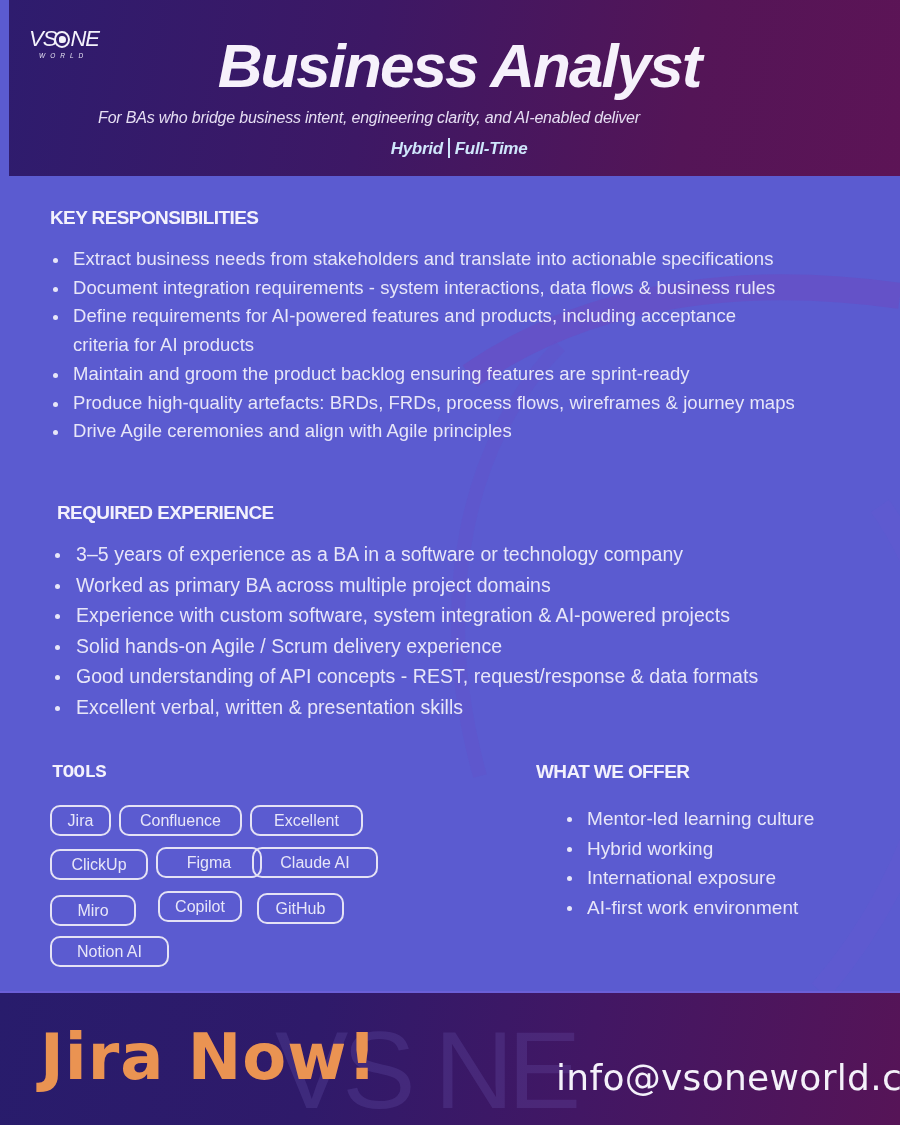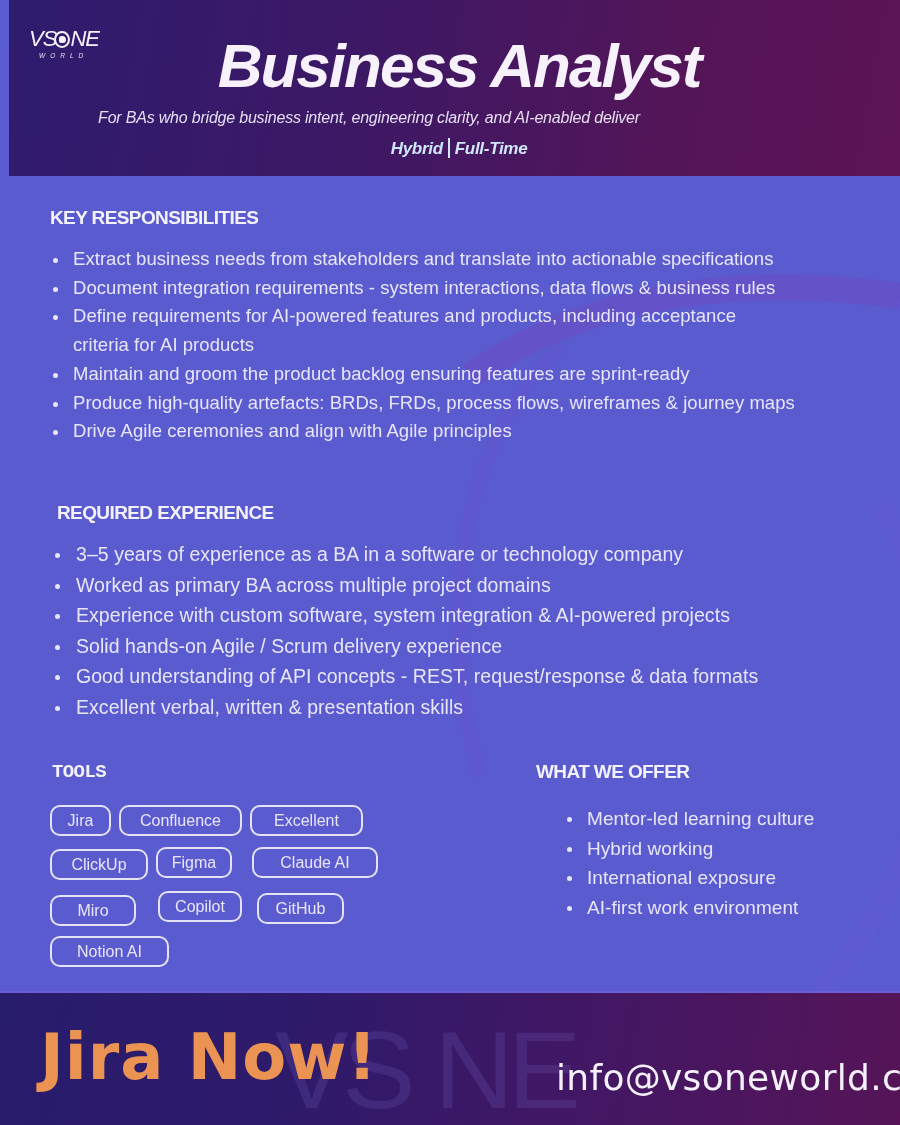--- a/index.html
+++ b/index.html
@@ -136,21 +136,21 @@
   <li>Solid hands-on Agile / Scrum delivery experience</li>
   <li>Good understanding of API concepts - REST, request/response &amp; data formats</li>
   <li>Excellent verbal, written &amp; presentation skills</li>
 </ul>
 
 <div class="section-title" style="left:52px; top:761px;font-family:Liberation Mono, monospace;">TOOLS</div>
 <div class="tool" style="left:50px; top:805px; width:61px;">Jira</div>
 <div class="tool" style="left:119px; top:805px; width:123px;">Confluence</div>
 <div class="tool" style="left:250px; top:805px; width:113px;">Excellent</div>
 <div class="tool" style="left:50px; top:849px; width:98px;">ClickUp</div>
-<div class="tool" style="left:156px; top:847px; width:76px;">Figma</div>
+<div class="tool" style="left:156px; top:847px; width:106px;">Figma</div>
 <div class="tool" style="left:252px; top:847px; width:126px;">Claude AI</div>
 <div class="tool" style="left:50px; top:895px; width:86px;">Miro</div>
 <div class="tool" style="left:158px; top:891px; width:84px;">Copilot</div>
 <div class="tool" style="left:257px; top:893px; width:87px;">GitHub</div>
 <div class="tool" style="left:50px; top:936px; width:119px;">Notion AI</div>
 
 <div class="section-title" style="left:536px; top:761px;">WHAT WE OFFER</div>
 <ul class="blist offer" style="left:564px; top:804px; width:340px;">
   <li>Mentor-led learning culture</li>
   <li>Hybrid working</li>

